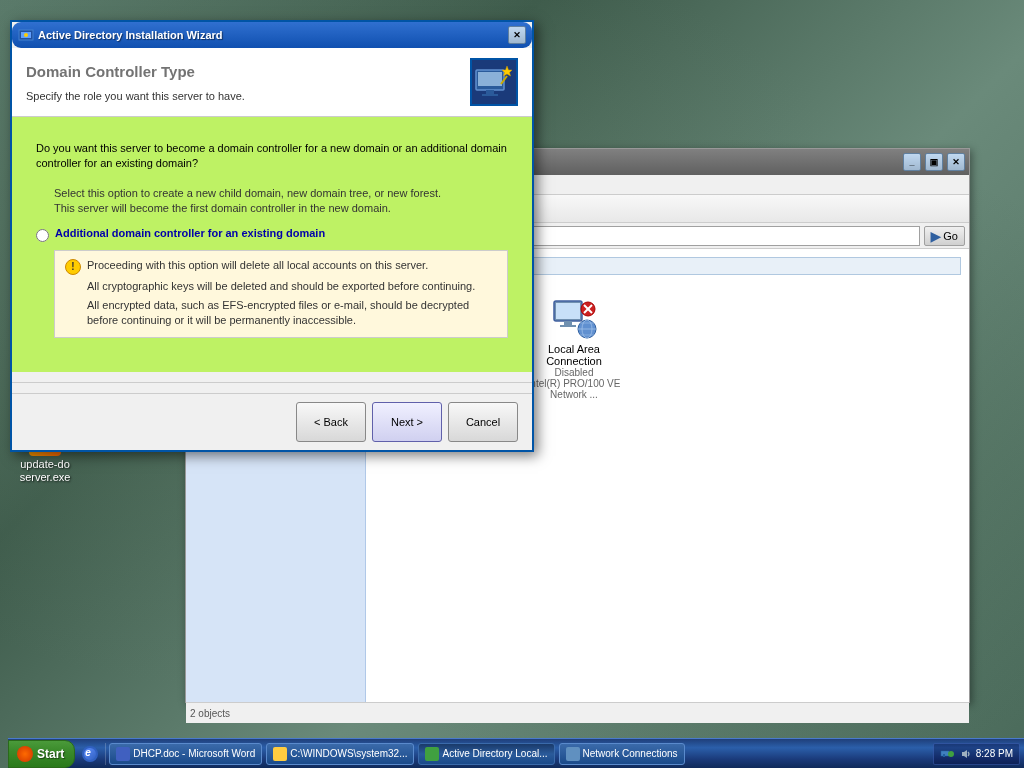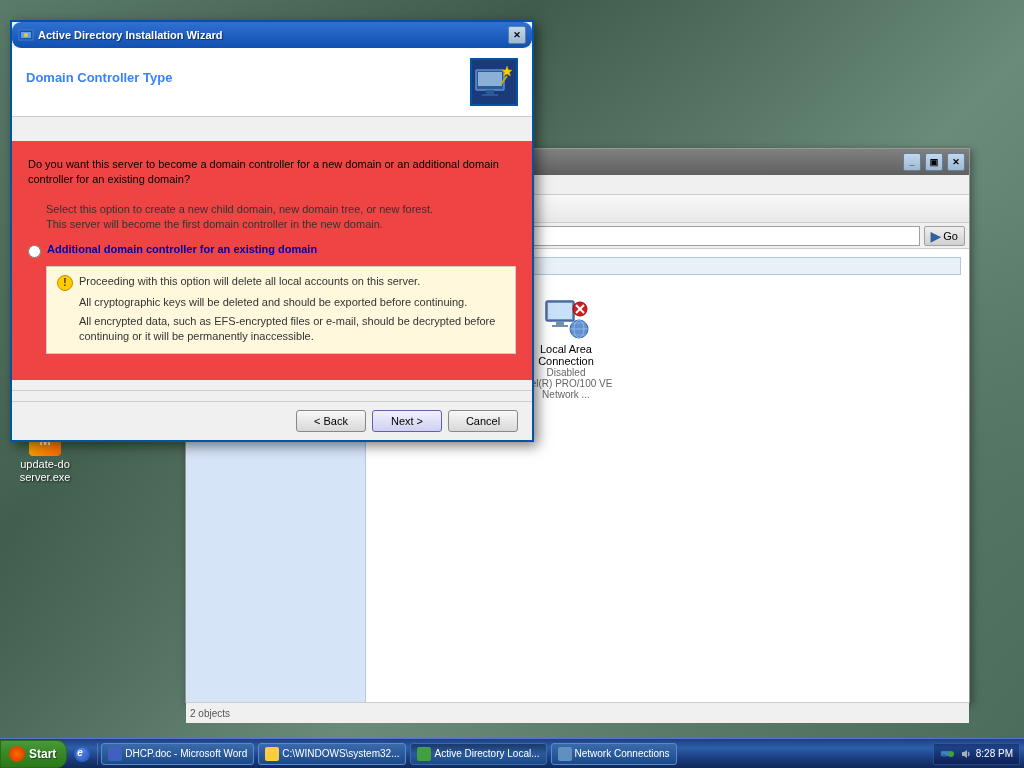--- a/index.html
+++ b/index.html
@@ -51,21 +51,21 @@
       text-align: center;
       text-shadow: 1px 1px 2px rgba(0,0,0,0.8);
       word-break: break-word;
       line-height: 1.2;
     }
 
     
     .taskbar {
       position: absolute;
       bottom: 0;
-      left: 0;
+      left: 8px;
       right: 0;
       height: 30px;
       background: linear-gradient(to bottom, #1f3f7a 0%, #2b5faa 30%, #1a3a7a 70%, #0f2a5a 100%);
       display: flex;
       align-items: center;
       z-index: 100;
       border-top: 1px solid #4a7acc;
     }
 
     .start-button {
@@ -338,21 +338,21 @@
     .main-content {
       flex: 1;
       background: white;
       overflow: auto;
       padding: 8px;
     }
 
     .connections-grid {
       display: flex;
       flex-wrap: wrap;
-      gap: 8px;
+      gap: 16px;
       padding: 4px;
     }
 
     .connection-item {
       display: flex;
       flex-direction: column;
       align-items: center;
       width: 120px;
       padding: 8px;
       cursor: pointer;
@@ -447,46 +447,45 @@
       display: flex;
       justify-content: space-between;
       align-items: center;
     }
 
     .dialog-header-text {
       flex: 1;
     }
 
     .dialog-header-title {
-      font-size: 13px;
-      font-weight: bold;
-      color: #3b82f6;
+      font-size: 15px;
+      font-weight: bold;
+      color: #737373;
       margin-bottom: 10px;
     }
 
     .dialog-header-subtitle {
       font-size: 11px;
       color: #333;
     }
 
     .dialog-header-icon {
       width: 48px;
       height: 48px;
       background: #1a3a7a;
       border: 2px solid #0054a6;
       display: flex;
       align-items: center;
       justify-content: center;
       flex-shrink: 0;
     }
 
     .dialog-body {
-      padding: 16px;
-      background: #ef4444;
-      margin-top: 24px;
+      padding: 24px;
+      background: #bef264;
     }
 
     .dialog-question {
       font-size: 11px;
       color: #000;
       margin-bottom: 14px;
       line-height: 1.4;
     }
 
     .radio-option {
@@ -571,21 +570,21 @@
       padding: 8px 14px;
       display: flex;
       justify-content: flex-end;
       gap: 6px;
       background: #f0f0f0;
       border-top: 1px solid #ccc;
     }
 
     .dialog-btn {
       min-width: 70px;
-      height: 22px;
+      height: 40px;
       padding: 0 10px;
       background: linear-gradient(to bottom, #f8f8f8, #d8d8d8);
       border: 1px solid #888;
       border-radius: 3px;
       cursor: pointer;
       font-size: 11px;
       display: flex;
       align-items: center;
       justify-content: center;
     }
@@ -814,20 +813,21 @@
         <rect x="3" y="5" width="10" height="6" fill="#60a0ff"></rect>
         <circle cx="8" cy="8" r="2" fill="#ffcc00"></circle>
       </svg>
       <span class="dialog-title-text">Active Directory Installation Wizard</span>
       <div class="dialog-close-btn">✕</div>
     </div>
 
     <div class="dialog-header">
       <div class="dialog-header-text">
         <div class="dialog-header-title">Domain Controller Type</div>
+        <div class="dialog-header-subtitle">Specify the role you want this server to have.</div>
       </div>
       <div class="dialog-header-icon">
         <svg width="40" height="40" viewBox="0 0 40 40">
           <rect x="2" y="8" width="28" height="20" rx="1" fill="#2a5a9a" stroke="#6090d0" stroke-width="1.5"></rect>
           <rect x="4" y="10" width="24" height="14" fill="#8ab0d8"></rect>
           <rect x="12" y="28" width="8" height="4" fill="#2a5a9a"></rect>
           <rect x="8" y="32" width="16" height="2" fill="#2a5a9a"></rect>
 
           <polygon points="33,4 34.5,8 38,8 35.5,10.5 36.5,14 33,12 29.5,14 30.5,10.5 28,8 31.5,8" fill="#ffcc00" stroke="#cc9900" stroke-width="0.5"></polygon>
           <line x1="33" y1="14" x2="27" y2="22" stroke="#ccaa00" stroke-width="2"></line>

